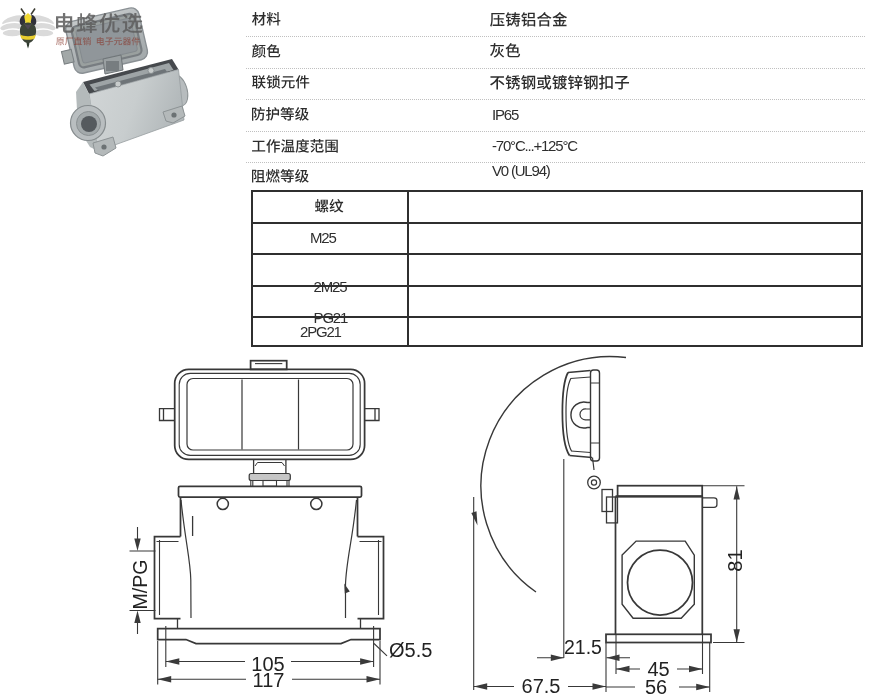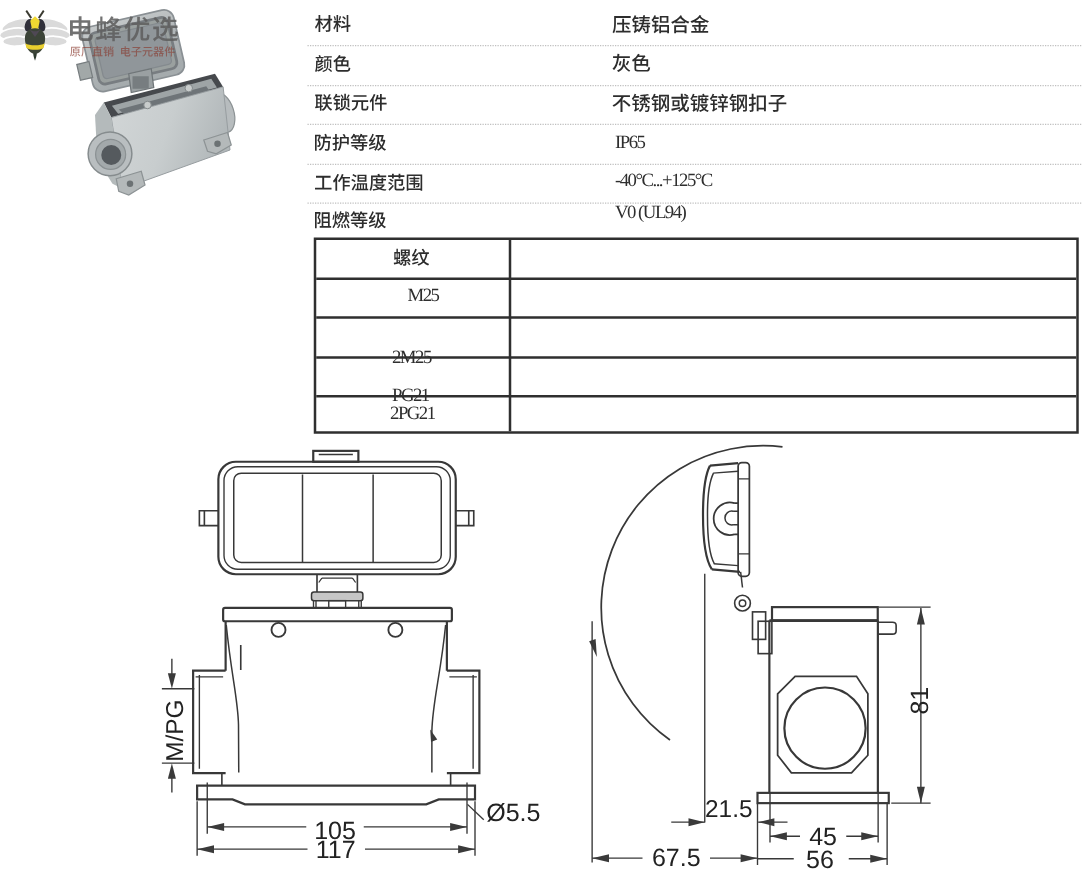--- a/index.html
+++ b/index.html
@@ -1,18 +1,18 @@
 <!DOCTYPE html>
 <html><head><meta charset="utf-8">
 <style>
 html,body{margin:0;padding:0;background:#fff;}
 body{width:869px;height:698px;position:relative;overflow:hidden;
   font-family:"Liberation Sans",sans-serif;}
 .dot{position:absolute;left:246px;width:619px;height:1px;border-bottom:1.5px dotted #c0c0c0;}
-.mono{position:absolute;font-family:Liberation Serif, serif;font-size:15px;color:#2e2e2e;
+.mono{position:absolute;font-family:Liberation Sans, sans-serif;font-size:15px;color:#2e2e2e;
   line-height:17px;white-space:pre;letter-spacing:-1.2px;}
 .hline{position:absolute;left:0;width:100%;height:0;border-top:2px solid #2f2f2f;}
 </style></head>
 <body>
 <div class="dot" style="top:35px"></div>
 <div class="dot" style="top:66.5px"></div>
 <div class="dot" style="top:98px"></div>
 <div class="dot" style="top:129.5px"></div>
 <div class="dot" style="top:161px"></div>
 <svg style="position:absolute;left:251.5px;top:12.2px;overflow:visible" width="28.5" height="13.5" viewBox="0 0 28.5 13.5">
@@ -36,36 +36,36 @@
 <svg style="position:absolute;left:490.0px;top:11.7px;overflow:visible" width="77.2" height="14.7" viewBox="0 0 77.2 14.7">
     <path transform="translate(-0.42,13.33) scale(0.01560,-0.01560)" d="M163 797H960V706H163ZM110 797H200V473Q200 412 197 340Q193 267 183 191Q174 115 155 44Q136 -27 105 -86Q97 -78 82 -68Q68 -57 53 -48Q38 -38 27 -34Q56 21 73 85Q90 150 98 217Q106 285 108 350Q110 416 110 472ZM195 46H953V-45H195ZM259 460H909V370H259ZM523 660H619V-10H523ZM681 268 748 314Q791 280 832 239Q872 197 894 165L823 110Q810 133 787 160Q764 188 736 216Q708 245 681 268Z M1161 842 1246 817Q1227 761 1200 705Q1174 649 1142 600Q1111 552 1074 514Q1071 525 1062 542Q1054 559 1045 577Q1036 595 1028 606Q1070 649 1105 711Q1140 774 1161 842ZM1150 738H1364V651H1135ZM1160 -82 1143 4 1168 38 1344 160Q1348 142 1355 118Q1362 94 1369 79Q1307 35 1269 6Q1230 -22 1209 -39Q1187 -56 1177 -65Q1166 -75 1160 -82ZM1083 555H1349V470H1083ZM1056 345H1368V259H1056ZM1393 748H1937V670H1393ZM1366 463H1963V383H1366ZM1531 302H1946V221H1531ZM1417 608H1909V531H1417ZM1787 363H1875V11Q1875 -22 1867 -41Q1859 -60 1835 -70Q1811 -79 1776 -81Q1741 -84 1689 -84Q1687 -66 1678 -43Q1670 -19 1661 -2Q1697 -3 1728 -3Q1759 -3 1769 -3Q1780 -3 1783 0Q1787 4 1787 13ZM1556 161 1623 204Q1653 175 1684 137Q1714 100 1729 72L1658 24Q1644 52 1615 91Q1585 130 1556 161ZM1601 844 1694 839Q1677 643 1645 480Q1612 316 1553 188Q1493 59 1393 -33Q1386 -24 1372 -12Q1358 0 1343 13Q1327 25 1316 32Q1415 114 1472 234Q1529 353 1559 507Q1588 661 1601 844ZM1160 -82Q1156 -71 1149 -56Q1141 -41 1133 -27Q1124 -13 1117 -3Q1131 6 1147 27Q1164 48 1164 81V523H1250V8Q1250 8 1236 -1Q1223 -10 1205 -25Q1187 -39 1173 -55Q1160 -70 1160 -82Z M2545 720V539H2800V720ZM2455 804H2894V455H2455ZM2425 343H2926V-77H2832V257H2515V-82H2425ZM2485 56H2868V-30H2485ZM2175 842 2259 817Q2238 760 2210 705Q2181 650 2146 602Q2111 553 2073 516Q2070 526 2061 543Q2053 560 2044 578Q2035 596 2028 606Q2074 649 2113 712Q2152 774 2175 842ZM2168 737H2398V648H2150ZM2185 -79 2169 5 2195 40 2379 150Q2382 131 2389 107Q2396 83 2401 69Q2338 28 2298 2Q2258 -23 2236 -39Q2214 -54 2203 -63Q2192 -72 2185 -79ZM2107 555H2374V470H2107ZM2059 351H2390V266H2059ZM2185 -79Q2181 -70 2172 -57Q2164 -45 2155 -33Q2146 -21 2138 -14Q2147 -6 2160 8Q2172 22 2181 42Q2190 63 2190 88V529H2277V30Q2277 30 2268 22Q2259 13 2245 1Q2231 -12 2218 -26Q2204 -41 2195 -55Q2185 -69 2185 -79Z M3249 519H3753V432H3249ZM3234 56H3761V-32H3234ZM3191 327H3825V-78H3724V242H3288V-82H3191ZM3513 848 3597 805Q3539 720 3461 645Q3382 569 3291 509Q3200 448 3104 404Q3092 424 3073 448Q3055 472 3035 490Q3129 527 3219 581Q3309 635 3385 702Q3461 770 3513 848ZM3540 785Q3637 682 3746 616Q3855 550 3974 502Q3955 486 3937 462Q3918 438 3908 416Q3827 454 3751 500Q3676 545 3603 604Q3531 664 3459 744Z M4236 549H4761V461H4236ZM4114 339H4886V253H4114ZM4067 29H4935V-58H4067ZM4447 509H4548V-13H4447ZM4190 212 4267 243Q4287 217 4305 185Q4324 154 4339 123Q4355 93 4362 69L4280 33Q4273 57 4259 88Q4245 119 4227 152Q4209 185 4190 212ZM4723 243 4813 209Q4785 162 4754 114Q4723 66 4697 32L4625 63Q4642 87 4660 119Q4678 150 4695 183Q4712 216 4723 243ZM4536 797Q4571 758 4621 719Q4672 680 4731 645Q4790 611 4853 583Q4917 555 4977 537Q4967 527 4954 512Q4941 497 4930 482Q4919 467 4911 454Q4850 476 4788 508Q4725 540 4664 581Q4604 621 4551 666Q4498 711 4457 759ZM4494 854 4582 814Q4527 730 4450 661Q4373 591 4281 538Q4189 486 4090 450Q4080 470 4062 495Q4044 519 4026 537Q4121 566 4210 612Q4299 658 4372 719Q4446 780 4494 854Z" fill="#2d2d2d"></path>
   </svg>
 <svg style="position:absolute;left:490.0px;top:43.4px;overflow:visible" width="30.1" height="14.6" viewBox="0 0 30.1 14.6">
     <path transform="translate(-0.56,13.25) scale(0.01560,-0.01560)" d="M64 727H927V636H64ZM575 591H673Q669 498 661 413Q654 328 635 253Q616 178 579 115Q542 51 480 1Q418 -50 326 -86Q320 -74 310 -59Q301 -45 290 -31Q279 -18 268 -9Q354 22 409 66Q465 110 498 166Q530 223 546 289Q561 355 567 431Q573 507 575 591ZM641 361Q668 281 713 211Q758 140 818 84Q878 29 950 -4Q935 -16 917 -38Q899 -60 889 -79Q813 -38 751 24Q689 86 641 166Q594 246 562 339ZM418 478 495 451Q489 417 479 378Q469 340 457 303Q446 267 431 239L350 272Q365 299 378 335Q391 370 401 407Q412 445 418 478ZM808 488 889 449Q866 399 838 349Q811 299 786 262L714 300Q730 325 748 358Q765 390 781 425Q798 459 808 488ZM289 846 389 839Q374 656 344 501Q314 346 259 223Q204 100 113 9Q106 20 92 34Q78 48 62 63Q47 78 36 86Q123 165 174 278Q225 391 251 535Q277 679 289 846Z M1464 536H1557V270H1464ZM1339 761H1653V677H1296ZM1626 761H1648L1667 766L1728 721Q1702 683 1668 641Q1634 599 1598 562Q1562 524 1527 496Q1517 509 1501 526Q1484 542 1472 552Q1501 577 1531 610Q1561 644 1586 679Q1611 714 1626 742ZM1161 566H1252V93Q1252 63 1262 47Q1271 31 1299 26Q1326 20 1381 20Q1397 20 1433 20Q1469 20 1515 20Q1561 20 1607 20Q1654 20 1693 20Q1731 20 1750 20Q1799 20 1824 31Q1848 43 1859 76Q1869 110 1875 174Q1893 163 1920 153Q1946 144 1966 140Q1958 80 1946 40Q1934 -0 1911 -23Q1889 -47 1850 -57Q1812 -67 1753 -67Q1742 -67 1714 -67Q1686 -67 1647 -67Q1609 -67 1568 -67Q1526 -67 1488 -67Q1450 -67 1422 -67Q1395 -67 1385 -67Q1300 -67 1250 -54Q1201 -41 1181 -6Q1161 29 1161 93ZM1345 849 1431 817Q1391 742 1335 672Q1279 601 1215 541Q1151 482 1085 437Q1081 447 1072 464Q1063 481 1052 498Q1042 516 1034 526Q1094 563 1153 613Q1211 664 1261 724Q1311 784 1345 849ZM1233 566H1865V199H1771V479H1233ZM1233 328H1816V238H1233Z" fill="#2d2d2d"></path>
   </svg>
 <svg style="position:absolute;left:490.0px;top:75.0px;overflow:visible" width="139.1" height="14.6" viewBox="0 0 139.1 14.6">
     <path transform="translate(-0.61,13.23) scale(0.01560,-0.01560)" d="M67 775H933V679H67ZM554 465 626 526Q669 497 716 463Q764 429 811 392Q858 356 898 321Q939 286 966 257L887 184Q862 214 823 249Q784 285 738 323Q693 361 645 398Q598 434 554 465ZM526 741 630 703Q574 600 495 501Q415 402 317 318Q218 235 104 175Q97 187 85 203Q73 218 62 234Q50 249 39 259Q121 299 194 353Q267 407 331 470Q394 534 443 603Q493 672 526 741ZM448 523 551 625V624V-82H448Z M1431 653H1959V572H1431ZM1456 351H1766V270H1456ZM1645 755H1728V375H1645ZM1854 839 1917 771Q1858 755 1782 744Q1707 733 1627 726Q1547 719 1473 716Q1471 732 1464 752Q1457 773 1450 788Q1503 791 1559 796Q1615 800 1669 806Q1723 813 1771 821Q1819 830 1854 839ZM1863 226H1943Q1943 226 1942 214Q1942 202 1940 193Q1935 115 1928 65Q1922 15 1914 -13Q1906 -42 1893 -55Q1881 -68 1866 -74Q1852 -79 1831 -82Q1814 -83 1784 -83Q1753 -83 1718 -82Q1717 -64 1711 -43Q1706 -21 1696 -5Q1728 -9 1756 -10Q1784 -10 1796 -10Q1807 -11 1814 -9Q1821 -7 1828 -1Q1836 7 1842 30Q1848 53 1853 98Q1858 143 1863 215ZM1607 620 1678 595Q1655 548 1619 503Q1584 457 1543 420Q1501 383 1457 359Q1447 374 1430 394Q1412 414 1397 426Q1439 446 1479 476Q1519 506 1552 543Q1586 581 1607 620ZM1767 618Q1788 581 1821 545Q1854 509 1893 479Q1931 449 1969 430Q1955 418 1937 398Q1919 377 1909 362Q1869 386 1829 423Q1790 460 1756 504Q1722 548 1698 592ZM1546 324H1632Q1629 251 1620 188Q1611 126 1590 74Q1570 22 1533 -18Q1495 -58 1437 -87Q1430 -71 1414 -52Q1399 -32 1385 -20Q1453 12 1486 61Q1519 109 1531 175Q1543 241 1546 324ZM1756 226H1894V150H1739ZM1744 351H1828Q1818 300 1806 245Q1795 190 1784 150H1702Q1713 192 1725 247Q1736 302 1744 351ZM1172 842 1253 817Q1234 762 1206 707Q1178 652 1144 604Q1111 556 1074 520Q1071 530 1063 547Q1055 563 1046 580Q1038 597 1030 607Q1075 650 1112 712Q1149 774 1172 842ZM1156 729H1399V640H1138ZM1185 -75 1172 7 1201 40 1389 135Q1391 116 1395 92Q1400 68 1405 53Q1340 18 1299 -4Q1259 -26 1236 -39Q1214 -53 1203 -61Q1192 -69 1185 -75ZM1105 555H1383V470H1105ZM1059 351H1404V266H1059ZM1185 -75Q1182 -64 1174 -49Q1167 -34 1159 -20Q1151 -5 1143 4Q1157 13 1174 33Q1192 54 1192 87V533H1278V15Q1278 15 1264 5Q1250 -4 1232 -18Q1213 -32 1199 -48Q1185 -63 1185 -75Z M2167 842 2251 817Q2232 761 2204 705Q2177 649 2144 600Q2111 552 2074 514Q2071 525 2062 542Q2054 559 2045 577Q2036 595 2028 606Q2072 649 2108 711Q2145 774 2167 842ZM2168 737H2392V647H2149ZM2115 555H2383V470H2115ZM2060 351H2405V266H2060ZM2188 -80 2175 2 2206 34 2388 120Q2390 101 2394 77Q2398 53 2402 38Q2339 6 2300 -14Q2261 -35 2238 -47Q2216 -59 2205 -66Q2194 -74 2188 -80ZM2188 -80Q2185 -69 2179 -54Q2172 -39 2165 -24Q2157 -10 2150 -1Q2164 6 2178 22Q2192 38 2192 69V529H2283V0Q2283 0 2273 -5Q2263 -11 2249 -19Q2236 -28 2221 -38Q2207 -49 2197 -60Q2188 -70 2188 -80ZM2425 794H2891V710H2513V-82H2425ZM2846 794H2934V30Q2934 -4 2925 -24Q2917 -43 2894 -54Q2872 -65 2837 -68Q2802 -71 2749 -71Q2746 -53 2738 -29Q2730 -4 2720 13Q2756 11 2787 11Q2817 11 2827 11Q2846 12 2846 31ZM2523 589 2588 625Q2623 566 2659 501Q2695 435 2727 369Q2759 303 2785 242Q2811 182 2828 132L2757 92Q2741 142 2715 204Q2689 265 2658 332Q2626 399 2591 465Q2556 531 2523 589ZM2737 675 2815 660Q2786 544 2749 431Q2712 318 2668 218Q2624 117 2575 41Q2568 47 2555 55Q2542 64 2529 72Q2515 80 2505 85Q2555 157 2598 252Q2641 348 2676 457Q2711 565 2737 675Z M3541 842H3643Q3642 734 3649 632Q3656 529 3669 436Q3682 343 3700 266Q3719 189 3741 132Q3764 76 3789 45Q3814 14 3841 14Q3860 14 3870 56Q3879 99 3884 197Q3899 180 3923 165Q3946 149 3966 142Q3958 52 3943 3Q3928 -46 3901 -66Q3874 -85 3832 -85Q3782 -85 3741 -49Q3700 -12 3668 53Q3636 118 3613 206Q3589 294 3574 397Q3558 501 3551 614Q3543 727 3541 842ZM3695 785 3752 843Q3780 831 3812 814Q3843 797 3871 778Q3899 760 3916 744L3857 679Q3840 696 3813 715Q3787 734 3756 753Q3725 771 3695 785ZM3812 535 3906 512Q3843 312 3733 160Q3624 8 3472 -88Q3465 -78 3452 -64Q3438 -50 3424 -36Q3409 -23 3399 -14Q3548 69 3652 210Q3756 350 3812 535ZM3062 690H3942V597H3062ZM3057 75Q3112 85 3185 100Q3258 114 3340 130Q3421 147 3501 163L3510 73Q3434 56 3356 39Q3278 22 3206 7Q3134 -9 3075 -22ZM3202 438V290H3382V438ZM3115 519H3474V209H3115Z M4478 760H4959V679H4478ZM4434 760H4518V466Q4518 406 4514 334Q4510 263 4500 188Q4489 113 4469 42Q4448 -29 4414 -87Q4406 -80 4393 -72Q4379 -63 4365 -56Q4351 -48 4340 -45Q4372 10 4392 75Q4411 141 4420 209Q4429 278 4431 344Q4434 409 4434 466ZM4495 587H4956V510H4495ZM4528 312H4858V235H4528ZM4596 655H4673V432H4788V655H4868V364H4596ZM4846 312H4863L4878 315L4934 294Q4903 191 4843 117Q4783 43 4702 -6Q4621 -54 4526 -82Q4519 -65 4506 -42Q4492 -18 4479 -4Q4564 16 4638 57Q4712 98 4767 159Q4821 220 4846 300ZM4635 268Q4679 169 4769 95Q4859 21 4978 -12Q4964 -25 4948 -46Q4932 -67 4922 -83Q4797 -42 4704 43Q4611 128 4561 245ZM4163 842 4246 817Q4227 761 4201 705Q4174 650 4142 601Q4110 552 4074 514Q4070 525 4062 541Q4054 558 4045 576Q4036 593 4028 603Q4071 647 4106 710Q4141 773 4163 842ZM4639 833 4724 848Q4739 819 4752 784Q4764 749 4769 724L4680 707Q4676 732 4664 768Q4653 803 4639 833ZM4178 -78Q4175 -67 4168 -51Q4161 -36 4154 -22Q4146 -7 4139 3Q4153 10 4169 29Q4184 47 4184 77V523H4272V5Q4272 5 4257 -4Q4243 -12 4225 -25Q4206 -38 4192 -52Q4178 -66 4178 -78ZM4152 737H4390V650H4135ZM4107 555H4379V470H4107ZM4053 351H4387V266H4053ZM4178 -78 4164 6 4193 39 4363 125Q4365 106 4370 82Q4374 57 4379 42Q4320 10 4282 -11Q4245 -33 4224 -45Q4203 -57 4193 -65Q4183 -72 4178 -78Z M5651 390H5746V-84H5651ZM5464 723H5948V636H5464ZM5458 234H5947V146H5458ZM5440 444H5965V356H5440ZM5511 611 5589 634Q5610 595 5626 550Q5642 504 5648 470L5565 443Q5561 478 5545 525Q5530 572 5511 611ZM5804 636 5895 615Q5882 580 5868 542Q5854 505 5840 471Q5826 437 5814 411L5737 430Q5749 458 5762 494Q5774 530 5786 568Q5797 605 5804 636ZM5619 814 5693 842Q5715 817 5733 785Q5750 753 5758 728L5679 695Q5673 720 5656 754Q5640 787 5619 814ZM5174 842 5255 817Q5235 762 5207 707Q5180 652 5146 604Q5113 556 5076 520Q5073 530 5065 547Q5057 563 5048 580Q5039 597 5031 607Q5077 650 5114 712Q5151 774 5174 842ZM5158 729H5413V640H5140ZM5188 -75 5175 7 5204 40 5395 136Q5397 117 5401 93Q5406 69 5410 54Q5344 19 5304 -3Q5263 -26 5240 -39Q5217 -52 5206 -61Q5195 -69 5188 -75ZM5105 555H5397V470H5105ZM5059 351H5418V266H5059ZM5188 -75Q5185 -64 5177 -49Q5170 -34 5162 -20Q5154 -5 5146 4Q5160 13 5177 33Q5195 54 5195 87V533H5281V15Q5281 15 5267 5Q5253 -4 5235 -18Q5216 -32 5202 -48Q5188 -63 5188 -75Z M6167 842 6251 817Q6232 761 6204 705Q6177 649 6144 600Q6111 552 6074 514Q6071 525 6062 542Q6054 559 6045 577Q6036 595 6028 606Q6072 649 6108 711Q6145 774 6167 842ZM6168 737H6392V647H6149ZM6115 555H6383V470H6115ZM6060 351H6405V266H6060ZM6188 -80 6175 2 6206 34 6388 120Q6390 101 6394 77Q6398 53 6402 38Q6339 6 6300 -14Q6261 -35 6238 -47Q6216 -59 6205 -66Q6194 -74 6188 -80ZM6188 -80Q6185 -69 6179 -54Q6172 -39 6165 -24Q6157 -10 6150 -1Q6164 6 6178 22Q6192 38 6192 69V529H6283V0Q6283 0 6273 -5Q6263 -11 6249 -19Q6236 -28 6221 -38Q6207 -49 6197 -60Q6188 -70 6188 -80ZM6425 794H6891V710H6513V-82H6425ZM6846 794H6934V30Q6934 -4 6925 -24Q6917 -43 6894 -54Q6872 -65 6837 -68Q6802 -71 6749 -71Q6746 -53 6738 -29Q6730 -4 6720 13Q6756 11 6787 11Q6817 11 6827 11Q6846 12 6846 31ZM6523 589 6588 625Q6623 566 6659 501Q6695 435 6727 369Q6759 303 6785 242Q6811 182 6828 132L6757 92Q6741 142 6715 204Q6689 265 6658 332Q6626 399 6591 465Q6556 531 6523 589ZM6737 675 6815 660Q6786 544 6749 431Q6712 318 6668 218Q6624 117 6575 41Q6568 47 6555 55Q6542 64 6529 72Q6515 80 6505 85Q6555 157 6598 252Q6641 348 6676 457Q6711 565 6737 675Z M7436 761H7906V-46H7808V671H7530V-54H7436ZM7490 125H7856V35H7490ZM7028 306Q7074 317 7133 332Q7191 347 7256 365Q7322 383 7386 401L7398 314Q7308 287 7216 261Q7123 235 7050 213ZM7041 666H7386V578H7041ZM7178 844H7274V24Q7274 -13 7265 -34Q7256 -54 7233 -66Q7211 -77 7176 -80Q7142 -84 7090 -83Q7088 -64 7079 -39Q7071 -13 7061 7Q7093 6 7121 5Q7149 5 7159 6Q7169 6 7173 10Q7178 14 7178 25Z M8048 404H8955V309H8048ZM8148 781H8791V688H8148ZM8762 781H8787L8808 786L8880 731Q8833 685 8772 638Q8710 591 8645 550Q8579 508 8517 478Q8510 489 8499 501Q8488 514 8476 526Q8465 539 8455 547Q8512 573 8571 610Q8630 647 8681 686Q8732 726 8762 759ZM8455 547H8554V34Q8554 -10 8542 -32Q8530 -55 8497 -66Q8466 -77 8415 -81Q8365 -84 8294 -83Q8291 -69 8284 -52Q8277 -35 8269 -17Q8262 1 8253 14Q8292 13 8327 12Q8363 11 8390 12Q8416 12 8427 12Q8444 13 8449 18Q8455 23 8455 36Z" fill="#2d2d2d"></path>
   </svg>
 <div class="mono" style="left:492px;top:105.7px">IP65</div>
-<div class="mono" style="left:492px;top:137.3px">-40°C...+125°C</div>
+<div class="mono" style="left:492px;top:137.3px">-70°C...+125°C</div>
 <div class="mono" style="left:492px;top:162px">V0 (UL94)</div>
 <div style="position:absolute;left:250.5px;top:190.2px;width:612.0px;height:157.2px;border:2px solid #2f2f2f;box-sizing:border-box">
 <div class="hline" style="top:29.5px"></div>
 <div class="hline" style="top:61.0px"></div>
 <div class="hline" style="top:92.4px"></div>
 <div class="hline" style="top:123.8px"></div>
 <div style="position:absolute;left:154.3px;top:0;width:2px;height:100%;background:#2f2f2f"></div>
 </div>
 <svg style="position:absolute;left:314.8px;top:199.4px;overflow:visible" width="28.4" height="13.6" viewBox="0 0 28.4 13.6">
     <path transform="translate(-0.53,12.37) scale(0.01460,-0.01460)" d="M184 841H262V618H184ZM106 663H379V290H106V369H308V585H106ZM66 663H136V247H66ZM195 629H252V333H262V69H184V333H195ZM36 73Q99 84 185 101Q271 117 361 136L369 53Q286 34 203 16Q120 -2 53 -17ZM284 228 347 247Q363 211 377 169Q390 127 401 88Q411 48 415 16L349 -5Q346 26 336 67Q326 107 313 149Q300 191 284 228ZM507 605V537H828V605ZM507 736V669H828V736ZM424 804H915V468H424ZM628 771H709V507H628ZM762 102 826 139Q848 115 871 87Q895 59 915 32Q935 5 947 -16L880 -59Q869 -38 849 -10Q829 18 806 48Q783 77 762 102ZM775 303 837 338Q860 311 885 280Q910 248 931 218Q952 188 965 164L898 123Q886 147 866 178Q845 209 821 242Q798 275 775 303ZM499 133 578 109Q551 65 514 17Q478 -30 445 -63Q433 -54 412 -40Q391 -26 376 -18Q409 13 442 54Q476 94 499 133ZM457 300Q455 308 451 323Q446 337 441 352Q436 367 431 377Q444 379 456 385Q469 391 483 402Q493 409 515 426Q537 443 562 468Q588 492 609 520L686 482Q645 441 598 403Q551 366 507 341V339Q507 339 500 335Q492 331 482 325Q473 319 465 312Q457 306 457 300ZM457 300V357L498 380L706 385Q700 370 696 350Q691 331 689 318Q621 315 578 313Q536 311 512 309Q488 307 476 305Q464 302 457 300ZM427 136Q426 145 422 159Q417 173 412 189Q407 204 403 214Q422 218 444 228Q466 238 496 254Q511 263 542 282Q573 301 612 328Q651 355 692 388Q733 420 769 454L842 409Q756 337 663 278Q571 218 480 175V173Q480 173 472 169Q464 166 454 160Q443 155 435 148Q427 142 427 136ZM427 136 426 196 473 223 869 249Q871 232 876 212Q881 193 885 181Q770 172 693 166Q615 160 566 156Q518 152 491 149Q463 145 450 142Q436 139 427 136ZM638 187H725V7Q725 -24 718 -41Q711 -59 689 -69Q667 -78 634 -79Q601 -81 555 -81Q553 -63 546 -42Q539 -20 530 -3Q561 -4 587 -5Q614 -5 622 -4Q632 -4 635 -1Q638 2 638 9Z M1067 176Q1065 185 1061 199Q1056 214 1050 230Q1045 245 1040 256Q1057 260 1074 276Q1092 293 1114 319Q1126 333 1148 363Q1171 392 1200 433Q1228 475 1257 523Q1286 571 1310 619L1385 574Q1329 477 1262 385Q1194 292 1126 221V219Q1126 219 1117 215Q1108 211 1096 204Q1085 197 1076 190Q1067 182 1067 176ZM1067 176 1062 251 1105 282 1373 329Q1371 311 1370 287Q1370 263 1371 248Q1279 229 1223 218Q1167 206 1136 199Q1105 191 1090 186Q1076 181 1067 176ZM1061 419Q1060 428 1054 444Q1049 460 1043 478Q1037 495 1031 507Q1045 511 1059 527Q1073 542 1088 568Q1096 580 1112 608Q1127 636 1146 675Q1165 714 1183 759Q1201 803 1215 847L1304 807Q1280 747 1249 686Q1218 625 1184 569Q1150 513 1115 468V466Q1115 466 1107 462Q1099 457 1088 449Q1077 441 1069 433Q1061 425 1061 419ZM1061 419 1059 484 1100 510 1281 527Q1278 510 1276 489Q1273 467 1274 454Q1212 447 1173 441Q1135 436 1112 432Q1090 428 1079 425Q1068 422 1061 419ZM1044 65Q1106 79 1195 103Q1283 127 1374 152L1386 74Q1301 48 1216 23Q1132 -3 1063 -23ZM1383 654H1962V562H1383ZM1793 605 1888 592Q1867 455 1830 348Q1792 241 1733 161Q1674 80 1590 21Q1506 -38 1393 -80Q1387 -70 1377 -55Q1366 -40 1354 -25Q1342 -10 1332 0Q1442 34 1522 86Q1601 138 1656 211Q1710 285 1743 382Q1776 480 1793 605ZM1541 591Q1569 446 1622 329Q1675 212 1762 131Q1850 49 1980 8Q1970 -1 1958 -15Q1947 -30 1936 -45Q1926 -60 1919 -73Q1781 -23 1690 67Q1599 156 1543 283Q1487 411 1454 575ZM1567 814 1647 846Q1668 820 1687 790Q1707 761 1725 731Q1742 702 1751 679L1666 643Q1658 666 1642 696Q1626 725 1607 756Q1588 788 1567 814Z" fill="#2d2d2d"></path>
   </svg>
-<div class="mono" style="left:326px;top:229.1px">M25</div>
+<div class="mono" style="left:310px;top:229.1px">M25</div>
 <div class="mono" style="left:313.6px;top:278px">2M25</div>
 <div class="mono" style="left:313.6px;top:309px">PG21</div>
-<div class="mono" style="left:312px;top:323.3px">2PG21</div>
+<div class="mono" style="left:300px;top:323.3px">2PG21</div>
 <svg style="position:absolute;left:0px;top:2px" width="58" height="50" viewBox="0 0 58 50">
 <g fill="#dadada" stroke="#ffffff" stroke-width="1.4">
 <ellipse cx="13.5" cy="18.5" rx="12.5" ry="4.9" transform="rotate(-16 13.5 18.5)"></ellipse>
 <ellipse cx="11.5" cy="25" rx="12" ry="4.5" transform="rotate(-7 11.5 25)"></ellipse>
 <ellipse cx="12.5" cy="31" rx="10.5" ry="4" transform="rotate(-1 12.5 31)"></ellipse>
 <ellipse cx="42.5" cy="18.5" rx="12.5" ry="4.9" transform="rotate(16 42.5 18.5)"></ellipse>
 <ellipse cx="44.5" cy="25" rx="12" ry="4.5" transform="rotate(7 44.5 25)"></ellipse>
 <ellipse cx="43.5" cy="31" rx="10.5" ry="4" transform="rotate(1 43.5 31)"></ellipse>
 </g>
 <path d="M25 12.5 L21 6.5" stroke="#3a3a30" stroke-width="1.5" fill="none"></path>

